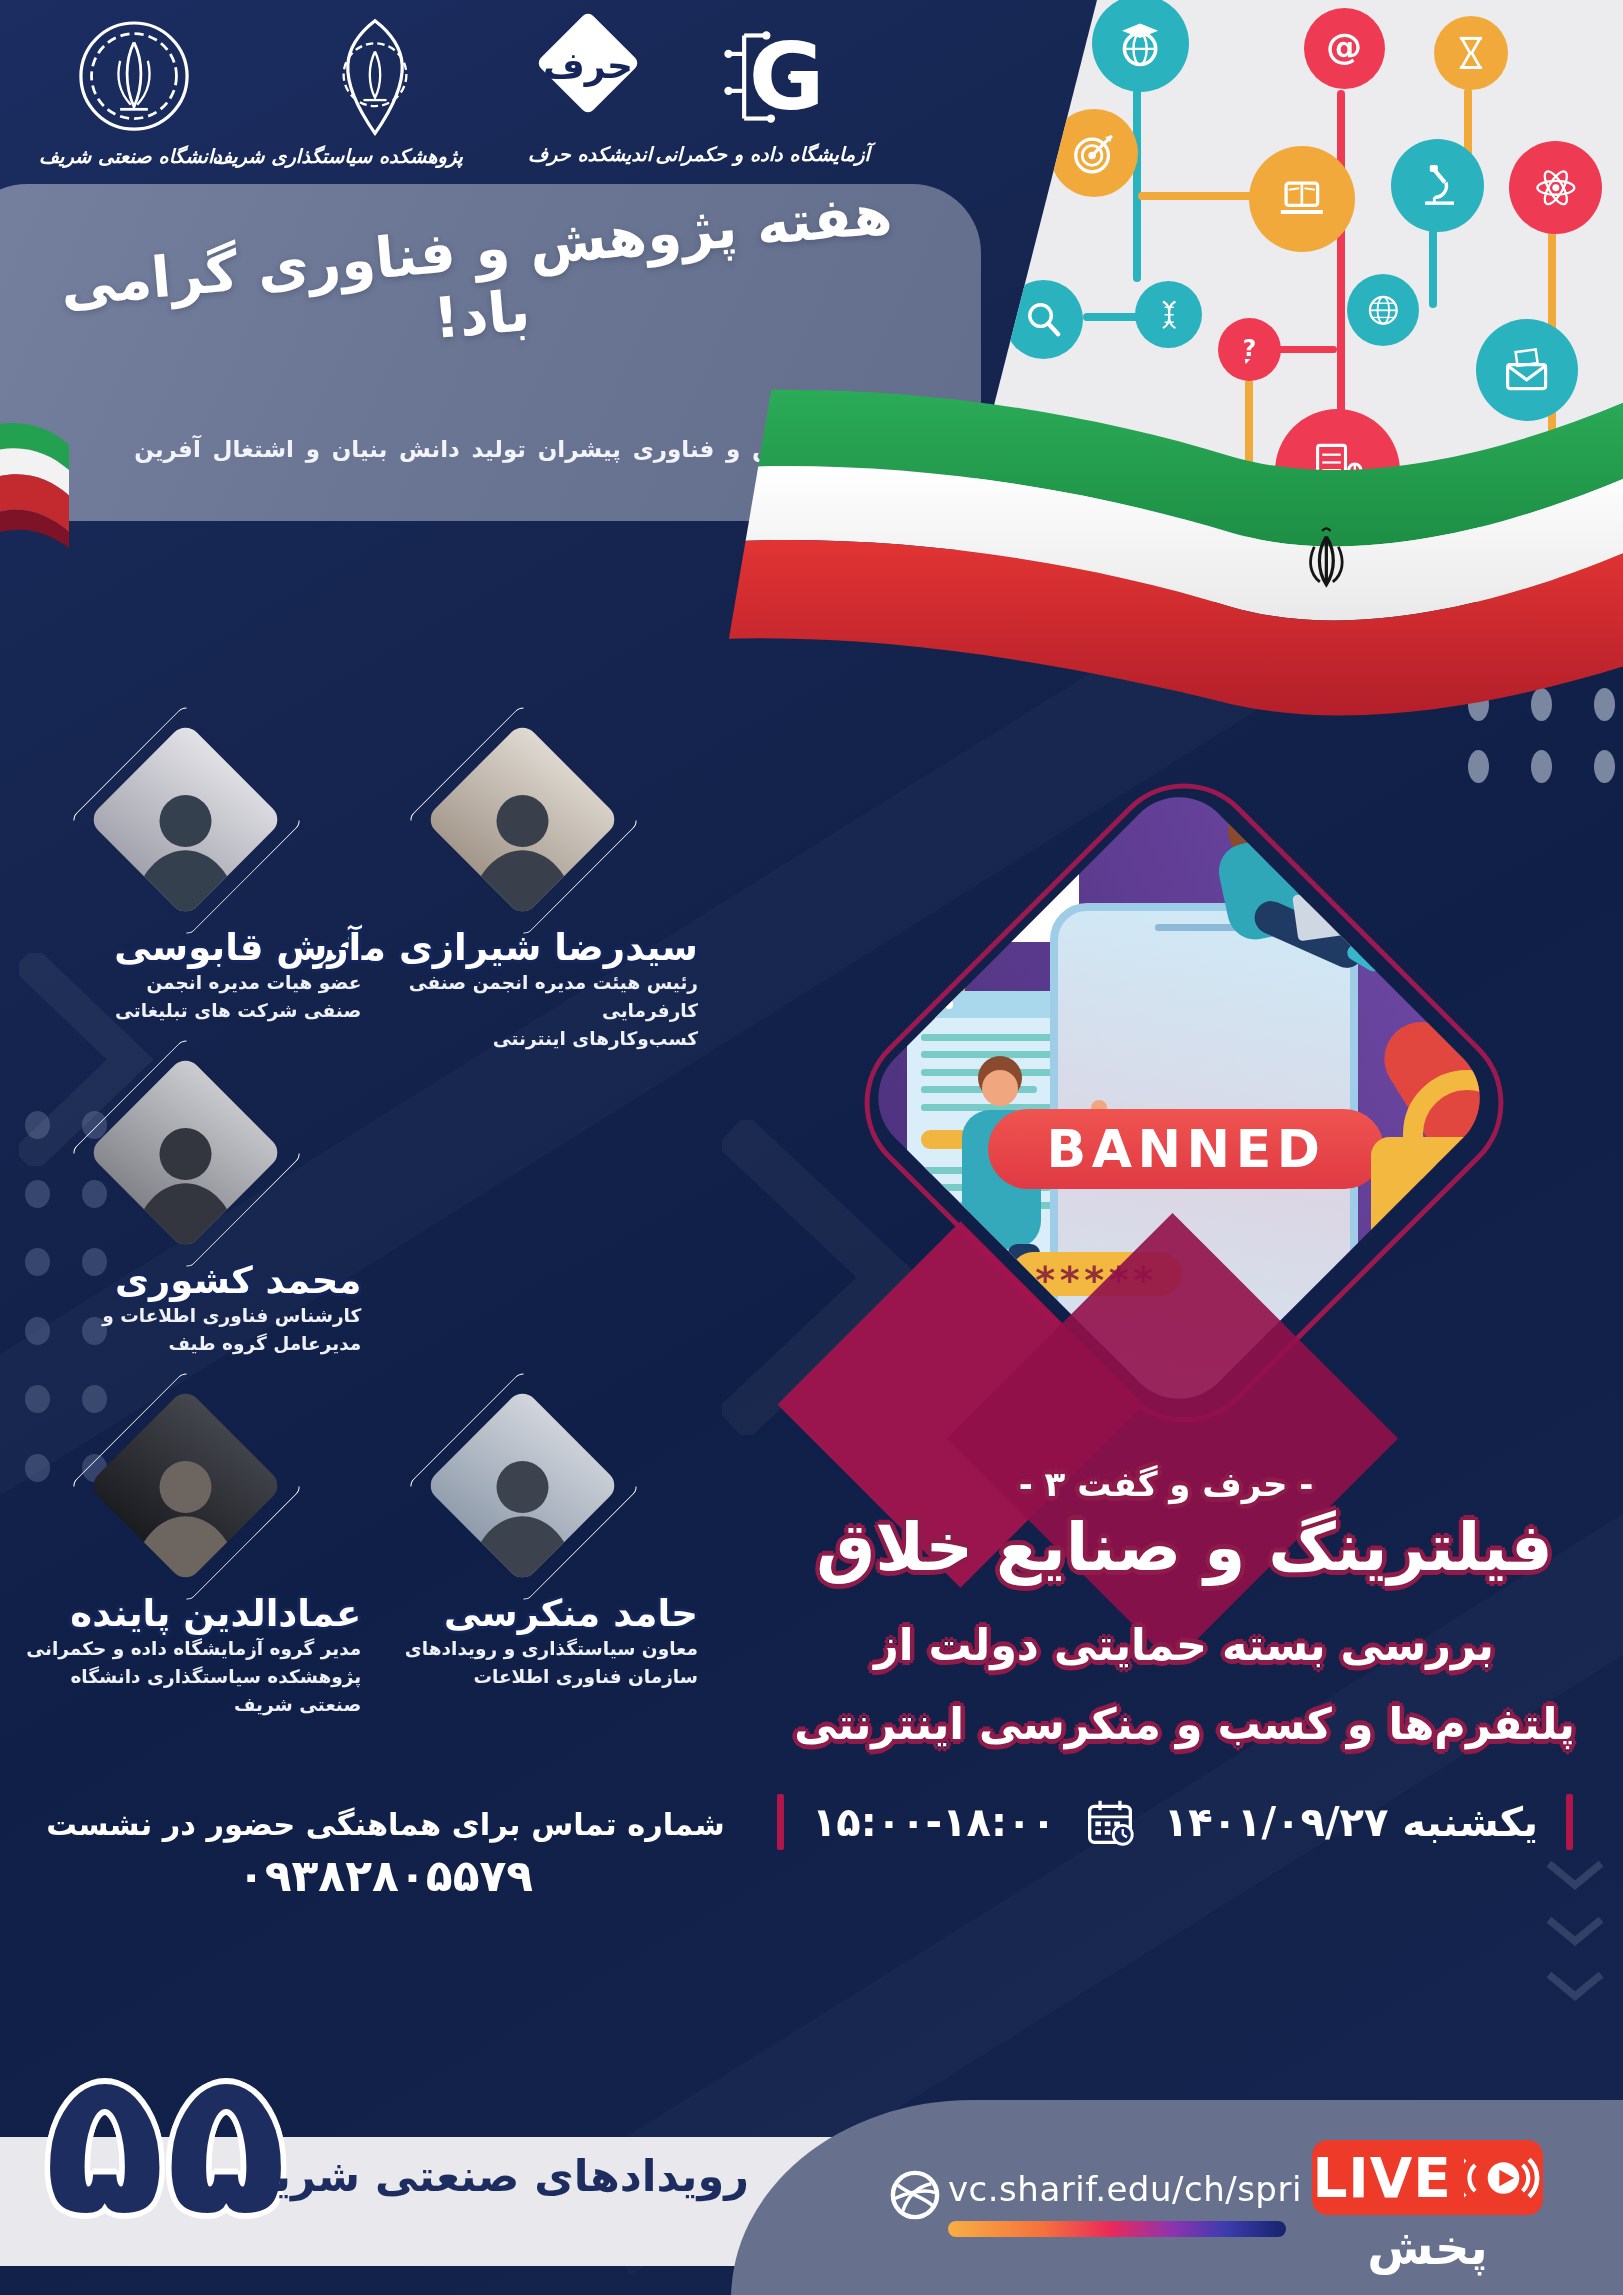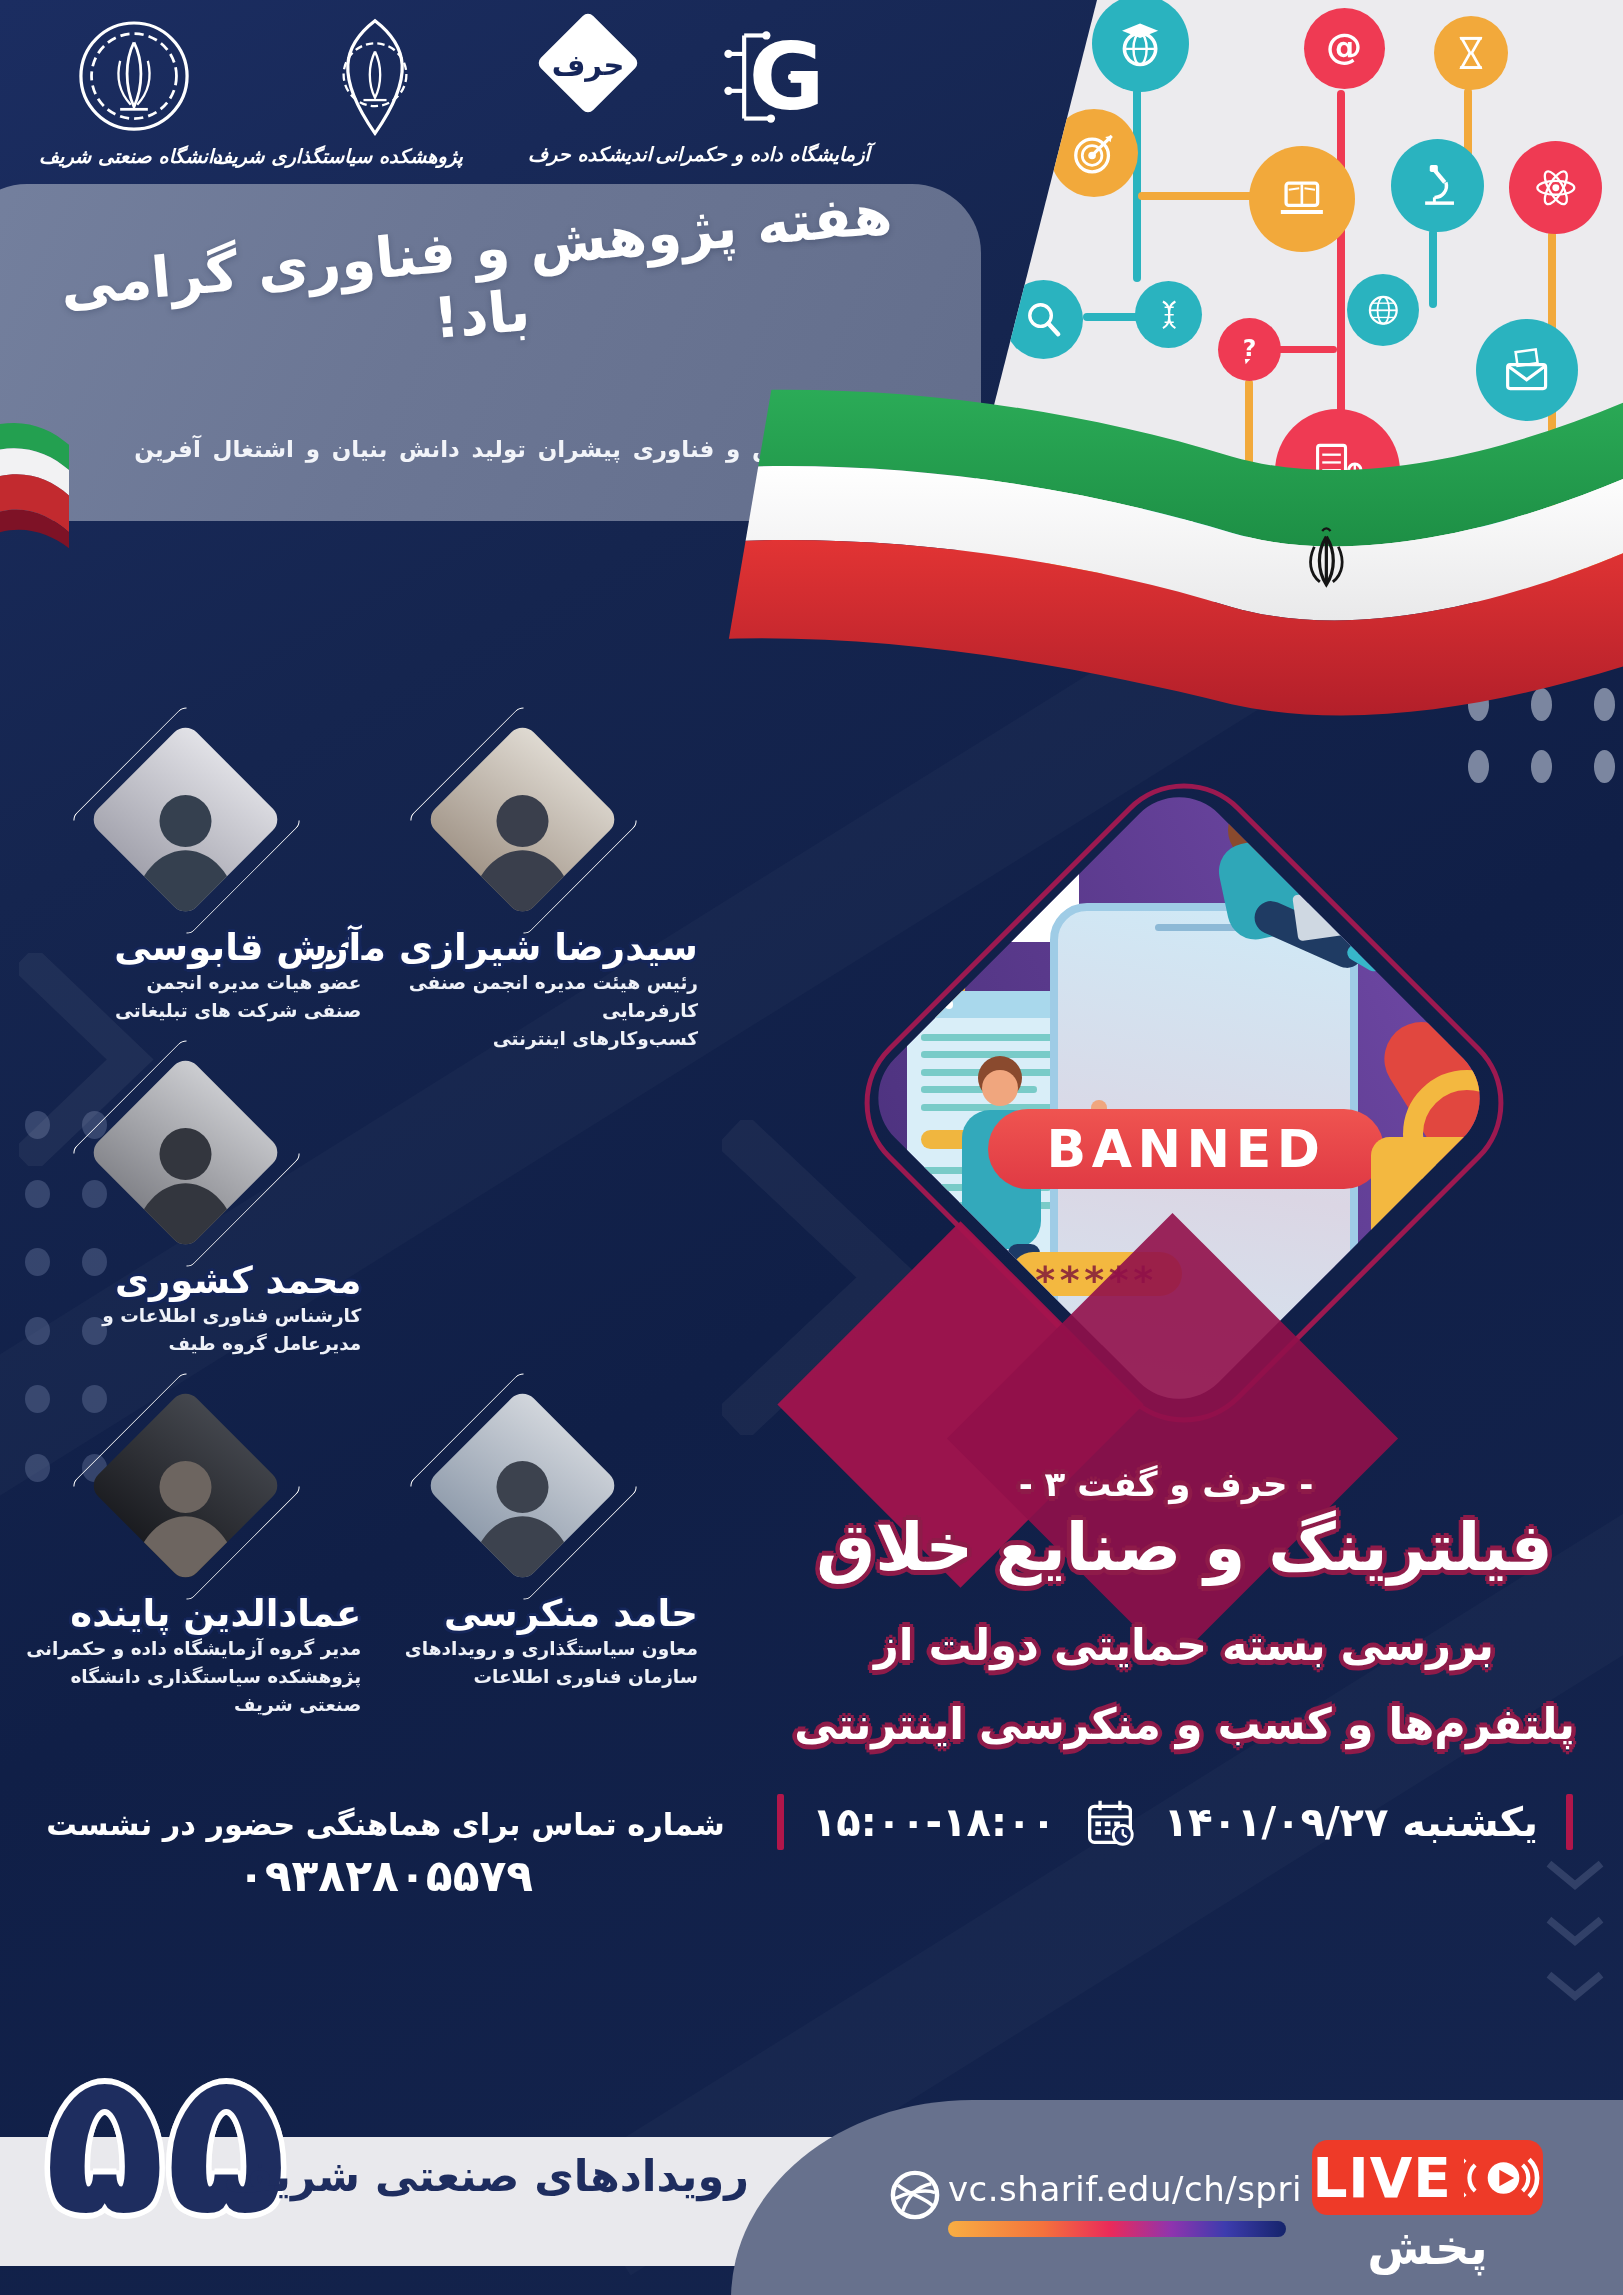--- a/index.html
+++ b/index.html
@@ -314,21 +314,21 @@
       <path d="M125,8 C55,62 38,128 125,252 C212,128 195,62 125,8 Z" fill="none" stroke="#fff" stroke-width="7"></path>
       <circle cx="125" cy="125" r="68" fill="none" stroke="#fff" stroke-width="5" stroke-dasharray="16 9"></circle>
       <path d="M125,75 C110,105 110,145 125,175 C140,145 140,105 125,75" fill="none" stroke="#fff" stroke-width="5"></path>
       <line x1="100" y1="180" x2="150" y2="180" stroke="#fff" stroke-width="5"></line>
     </svg>
     <div class="lbl">پژوهشکده سیاستگذاری شریف</div>
   </div>
   <div class="logo" style="left:502px;z-index:6;">
     <div style="position:relative;width:176px;height:120px;">
       <div style="position:absolute;left:49px;top:9.3px;width:74px;height:74px;background:#fff;transform:rotate(45deg);border-radius:7.4px;"></div>
-      <div style="position:absolute;left:49px;top:25.4px;width:74px;height:46px;display:flex;align-items:center;justify-content:center;color:#16265a;font-size:29px;font-weight:bold;direction:rtl;">حرف</div>
+      <div style="position:absolute;left:49px;top:25.4px;width:74px;height:46px;display:flex;align-items:center;justify-content:center;color:#16265a;font-size:36px;font-weight:bold;direction:rtl;">حرف</div>
     </div>
     <div class="lbl">اندیشکده حرف</div>
   </div>
   <div class="logo" style="left:694px;z-index:6;">
     <div style="position:relative;width:176px;height:120px;">
       <svg width="176" height="120" viewBox="0 0 380 260">
         <text x="200" y="200" font-size="200" font-weight="bold" fill="#fff" text-anchor="middle" font-family="DejaVu Sans">G</text>
         <g stroke="#fff" stroke-width="9">
             <line x1="108" y1="40" x2="108" y2="220"></line>
             <line x1="108" y1="40" x2="150" y2="40"></line>

